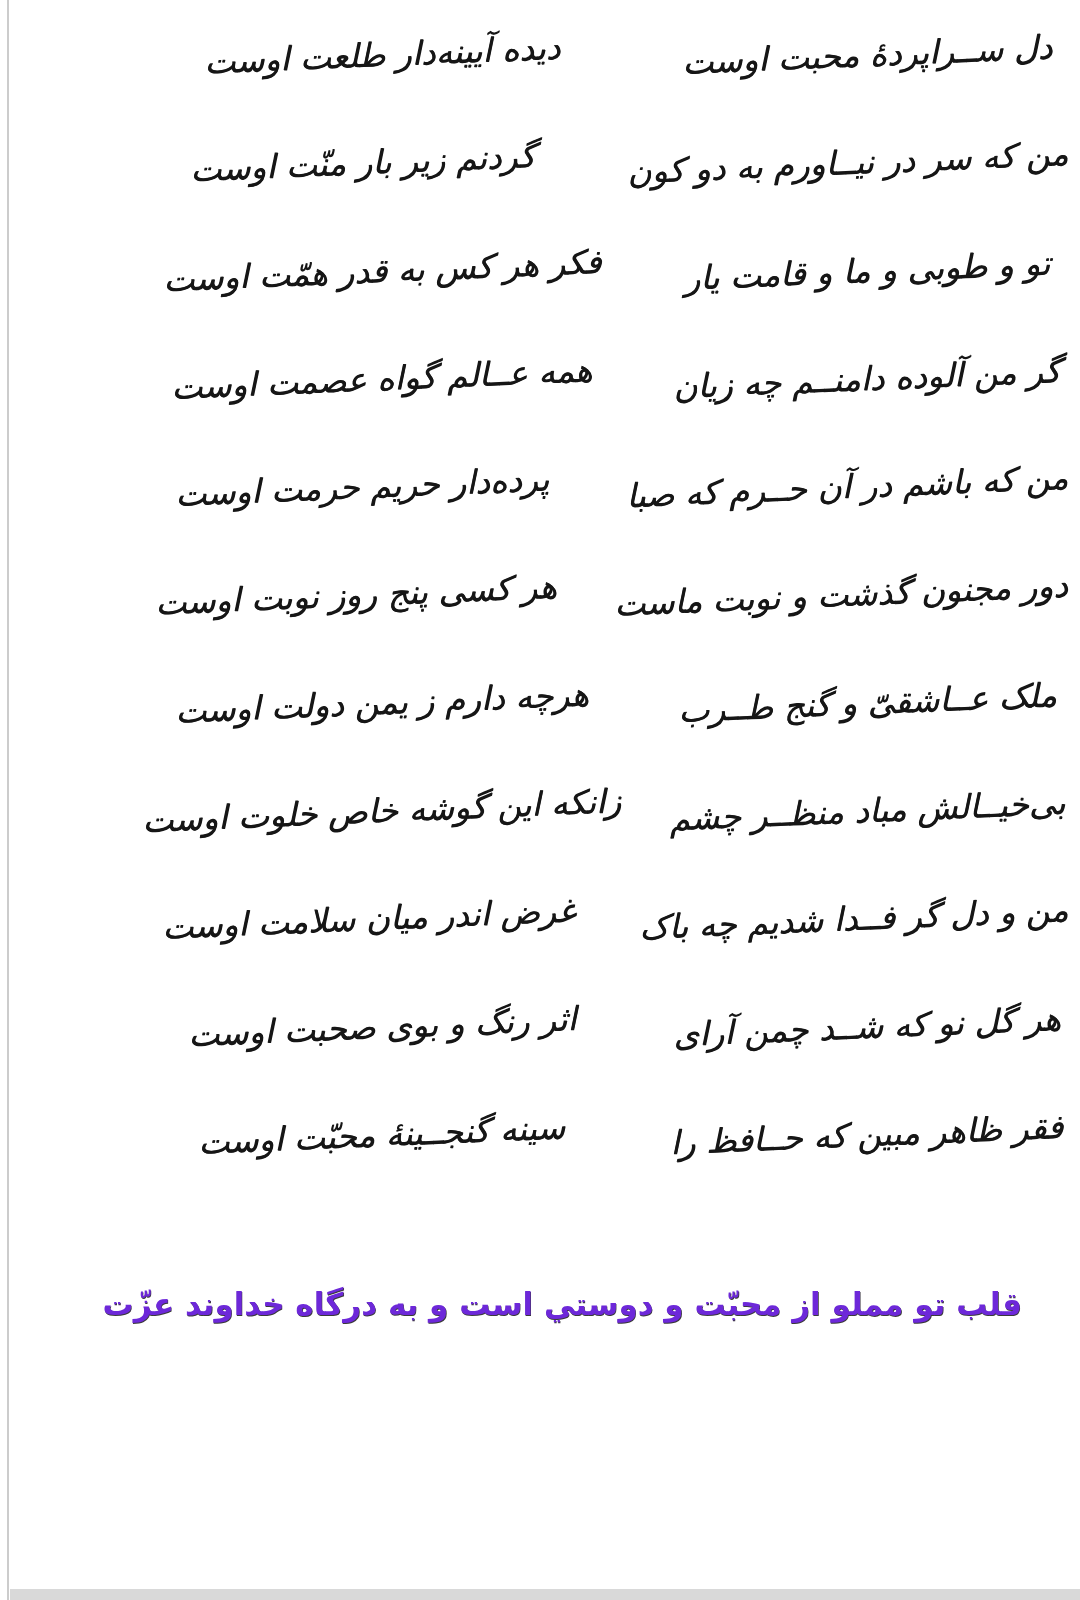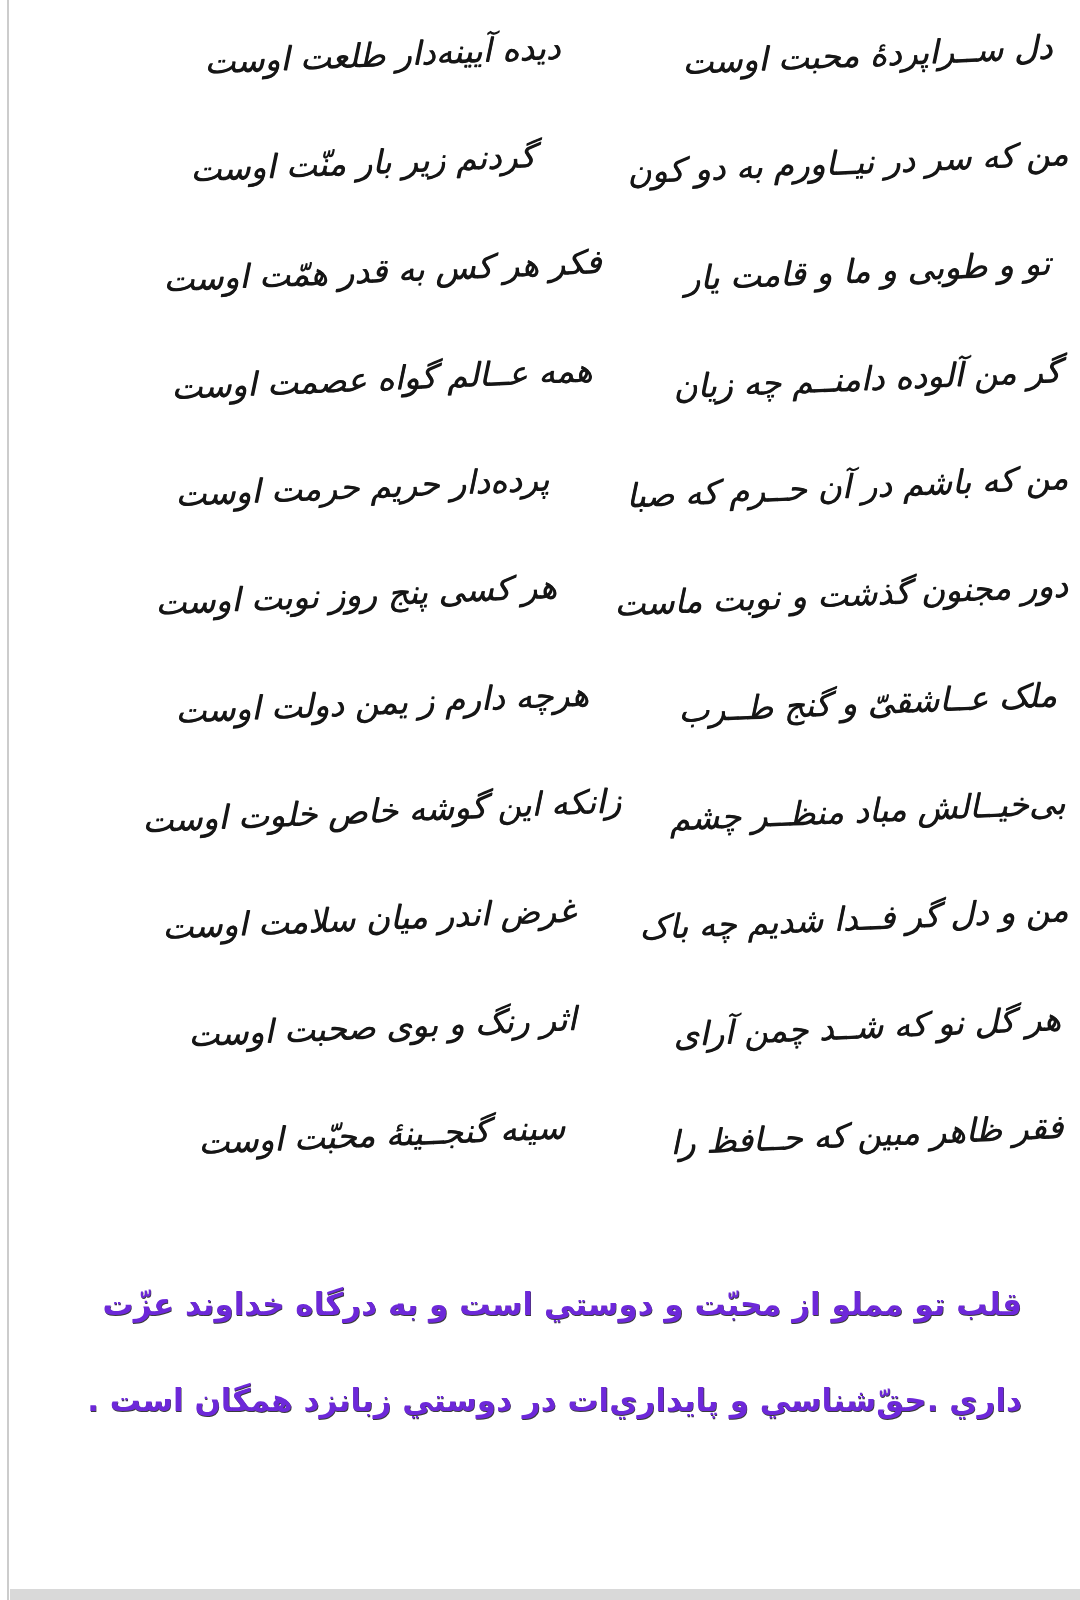--- a/index.html
+++ b/index.html
@@ -97,18 +97,17 @@
       <div class="hemi-box right"><span class="hemi">هر گل نو که شــد چمن آرای</span></div>
     </div>
     <div class="couplet">
       <div class="hemi-box left"><span class="hemi">سینه گنجــینهٔ محبّت اوست</span></div>
       <div class="hemi-box right"><span class="hemi">فقر ظاهر مبین که حــافظ را</span></div>
     </div>
   </div>
 
   <div class="prose">
     <div class="prose-line">قلب تو مملو از محبّت و دوستي است و به درگاه خداوند عزّت</div>
-    <div class="prose-line">داري .حقّ‌شناسي و پايداري‌ات در دوستي زبانزد همگان است .</div>
   </div>
 
   <div class="bottom-bar"></div>
 
 </div>
 
 </body></html>

